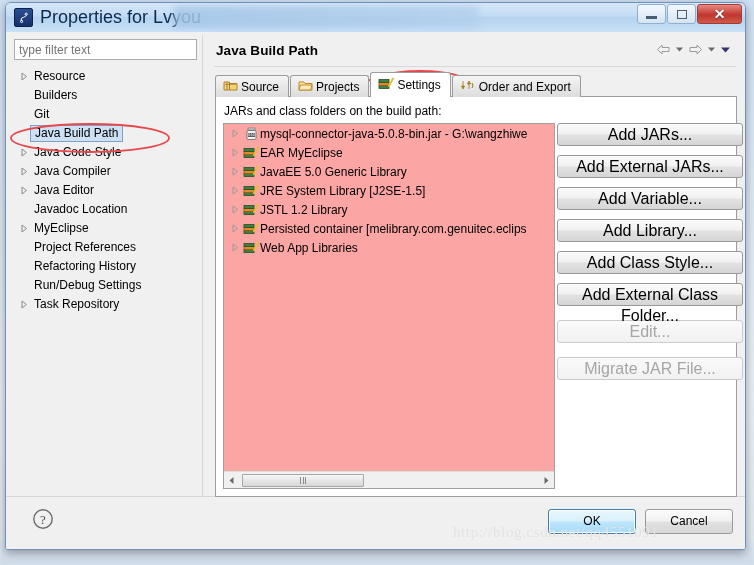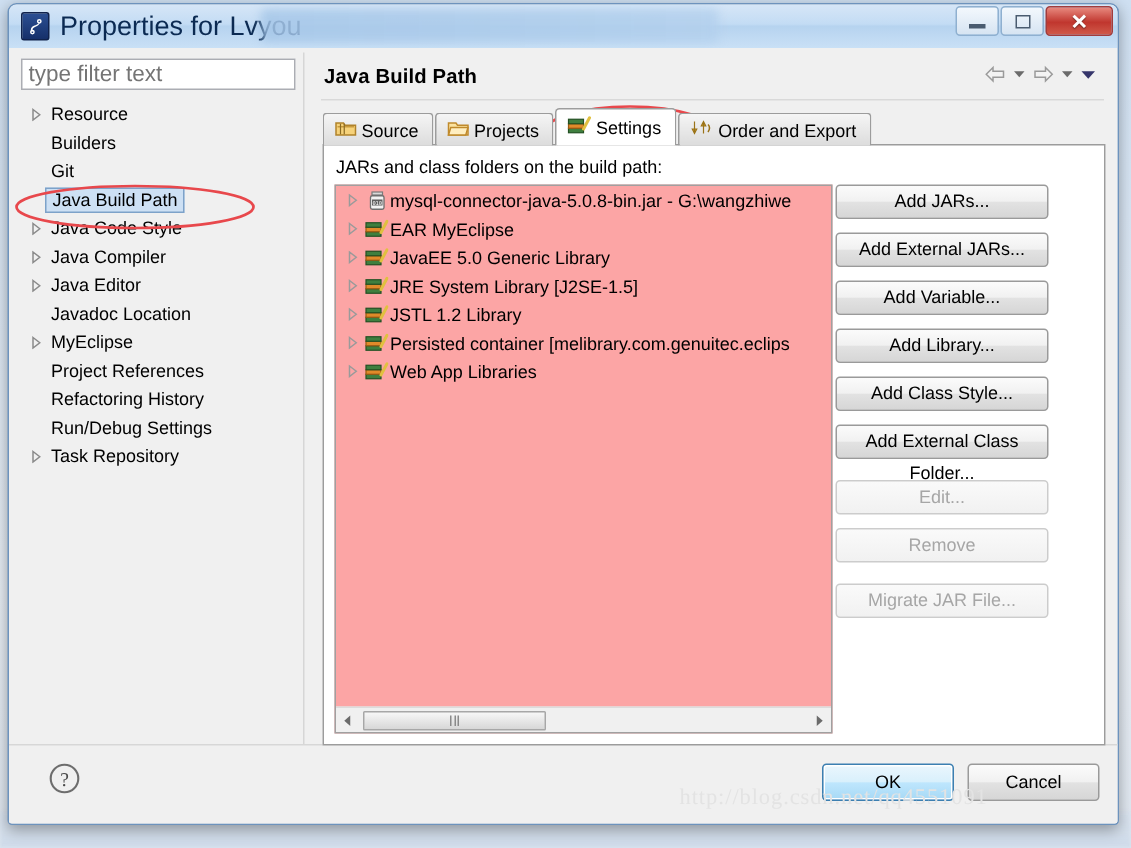--- a/index.html
+++ b/index.html
@@ -83,21 +83,21 @@
     position:absolute;left:0;top:29px;right:0;bottom:0;
     background:#f0f0f0;
   }
   
   .left-pane{
     position:absolute;left:8px;top:7px;width:183px;bottom:52px;
   }
   .filter-box{
     width:100%;height:21px;
     border:1px solid #abadb3;background:#fff;box-sizing:border-box;
-    font-family:"Liberation Sans", sans-serif;font-size:15px;
+    font-family:"Liberation Sans", sans-serif;font-size:12px;
     padding:2px 4px;color:#555;outline:none;
   }
   .tree-pane{
     position:absolute;left:0;right:0;top:28px;bottom:0;
     background:#f0f0f0;
     overflow:hidden;
   }
   .tree-item{
     height:19px;display:flex;align-items:center;
     padding-left:4px;font-size:12px;white-space:nowrap;position:relative;
@@ -177,24 +177,24 @@
     background:linear-gradient(180deg,#f7f7f7,#d7d7d7);
     border:1px solid #a7a7a7;box-sizing:border-box;border-radius:1px;
     display:flex;align-items:center;justify-content:center;gap:1.5px;
   }
   .hs-thumb i{width:1px;height:7px;background:#8a8a8a;display:block;}
   
   .btn-col{
     position:absolute;right:6px;top:26px;width:173px;
   }
   .ebtn{
-    display:block;width:142px;height:23px;margin-bottom:9px;
+    display:block;width:186px;height:23px;margin-bottom:9px;
     border:1px solid #9a9a9a;border-radius:3px;
     background:linear-gradient(180deg,#fbfbfb 0%,#f1f1f1 48%,#e2e2e2 52%,#d6d6d6 100%);
-    font-family:"Liberation Sans", sans-serif;font-size:12px;color:#000;
+    font-family:"Liberation Sans", sans-serif;font-size:16px;color:#000;
     box-sizing:border-box;text-align:center;line-height:21px;cursor:default;
   }
   .ebtn.gap{margin-top:14px;}
   .ebtn.disabled{
     color:#a6a6a6;border-color:#cccccc;
     background:linear-gradient(180deg,#fafafa,#f1f1f1);
   }
   
   .footer{
     position:absolute;left:0;right:0;bottom:0;height:52px;
@@ -588,21 +588,20 @@
             </div>
 
             <div class="btn-col">
               <div class="ebtn">Add JARs...</div>
               <div class="ebtn">Add External JARs...</div>
               <div class="ebtn">Add Variable...</div>
               <div class="ebtn">Add Library...</div>
               <div class="ebtn">Add Class Style...</div>
               <div class="ebtn">Add External Class Folder...</div>
               <div class="ebtn disabled gap">Edit...</div>
-              <div class="ebtn disabled">Remove</div>
               <div class="ebtn disabled gap">Migrate JAR File...</div>
             </div>
 
           </div>
         </div>
       </div>
     </div>
 
     <div class="footer">
       <span class="help-icon">

